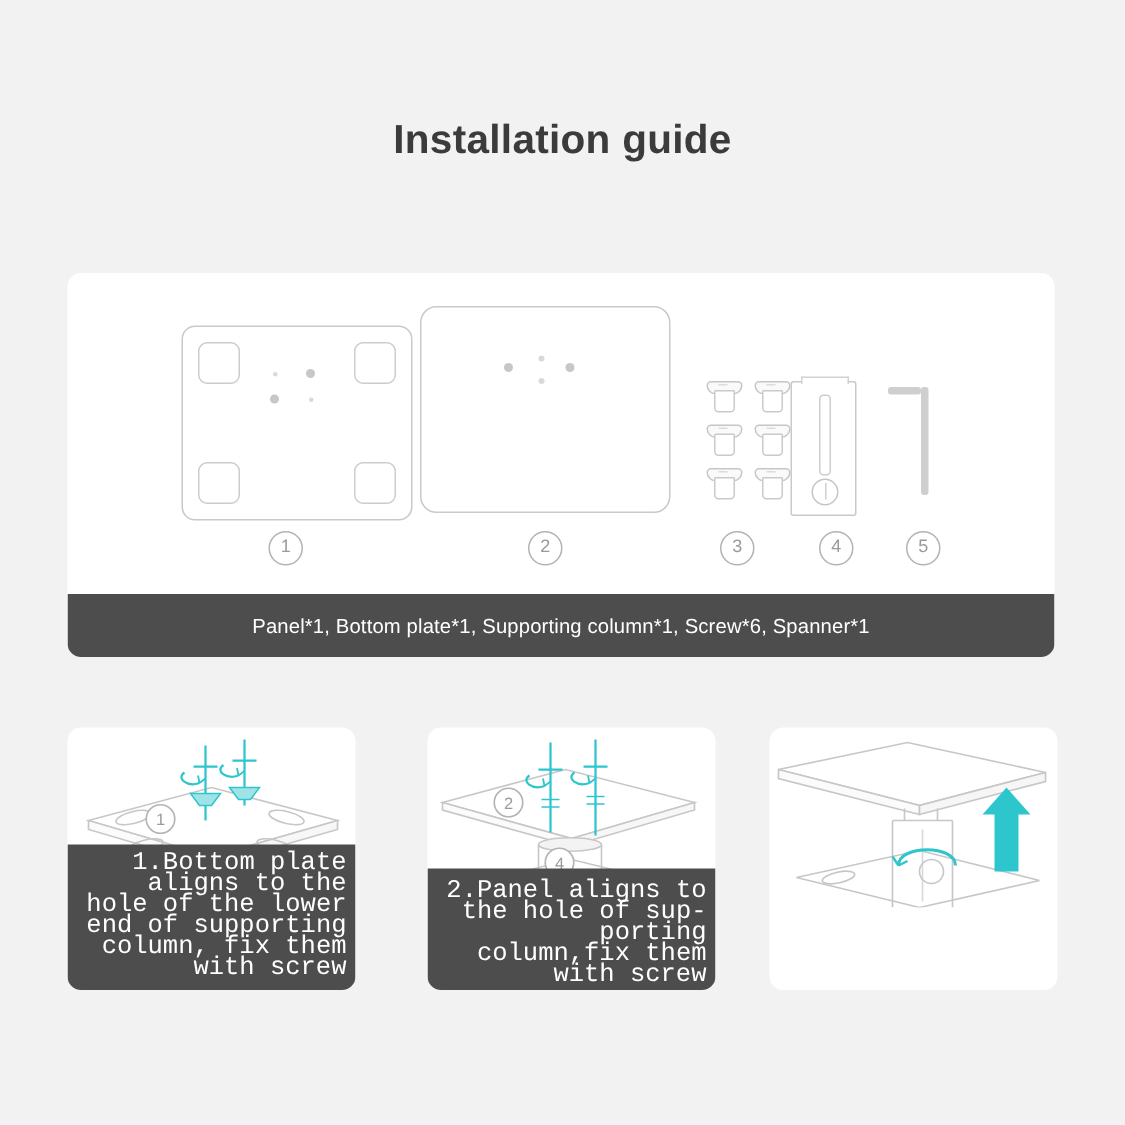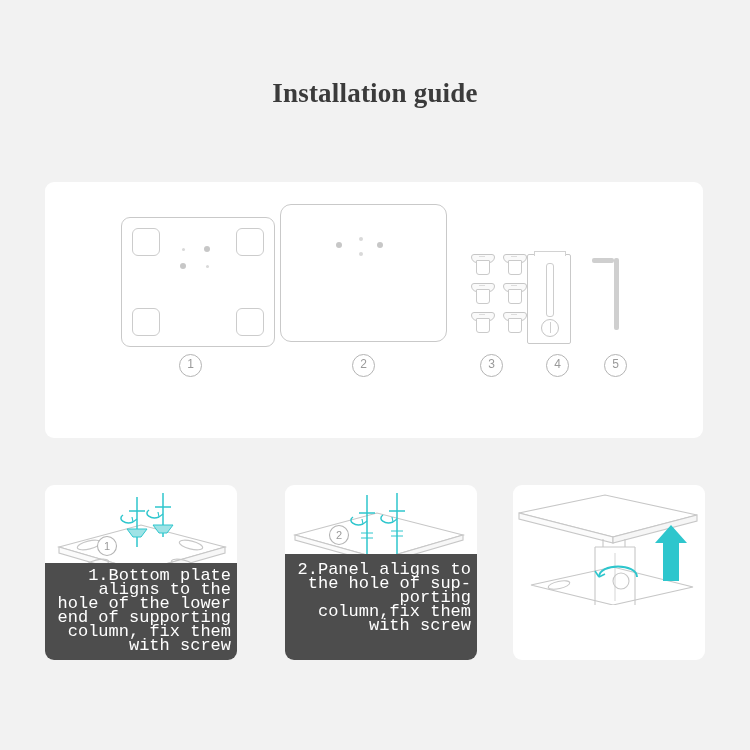--- a/index.html
+++ b/index.html
@@ -11,21 +11,20 @@
     overflow:hidden;
   }
   .page{position:relative;width:750px;height:750px;}
 
   
   .page-title{
     position:absolute;left:0;top:78px;width:750px;
     text-align:center;
     font-size:27px;font-weight:bold;color:#3b3b3b;
     letter-spacing:.2px;
-    font-family:Liberation Serif, serif;
   }
 
   
   .parts-card{
     position:absolute;left:45px;top:182px;
     width:658px;height:256px;
     background:#ffffff;border-radius:9px;
     overflow:hidden;
   }
   .parts-stage{
@@ -116,21 +115,21 @@
     position:absolute;top:0;height:175px;
     background:#ffffff;border-radius:9px;overflow:hidden;
   }
   .step-art{position:absolute;left:0;top:0;width:100%;height:120px;}
   .step-cap{
     position:absolute;left:0;bottom:0;width:100%;
     background:#4d4d4d;color:#ffffff;
     font-size:17px;line-height:14px;text-align:right;
     padding:6px 6px 7px 6px;box-sizing:border-box;font-family:Liberation Mono, monospace;
   }
-  .step-cap.h3{padding-top:9px;padding-bottom:27px;}
+  .step-cap.h3{padding-top:9px;padding-bottom:2px;}
 
   svg{display:block;}
 </style>
 </head>
 <body>
 
 <div class="page">
 
   <div class="page-title">Installation guide</div>
 
@@ -200,20 +199,23 @@
         <div class="arm-v"></div>
       </div>
 
       <div class="num-badge" style="left:134px;top:172px;">1</div>
       <div class="num-badge" style="left:307px;top:172px;">2</div>
       <div class="num-badge" style="left:435px;top:172px;">3</div>
       <div class="num-badge" style="left:501px;top:172px;">4</div>
       <div class="num-badge" style="left:559px;top:172px;">5</div>
     </div>
 
+    <div class="parts-bar">
+      <span>Panel*1, Bottom plate*1, Supporting column*1, Screw*6, Spanner*1</span>
+    </div>
   </div>
 
   <div class="steps">
 
     <div class="step-card" style="left:0px;width:192px;">
       <div class="step-art">
         <svg width="192" height="120" viewBox="0 0 192 120">
           <g fill="none" stroke="#c7c7c7" stroke-width="1.1">
 
             <path d="M14 62 L96 40 L180 62 L96 86 Z" fill="#ffffff"></path>

